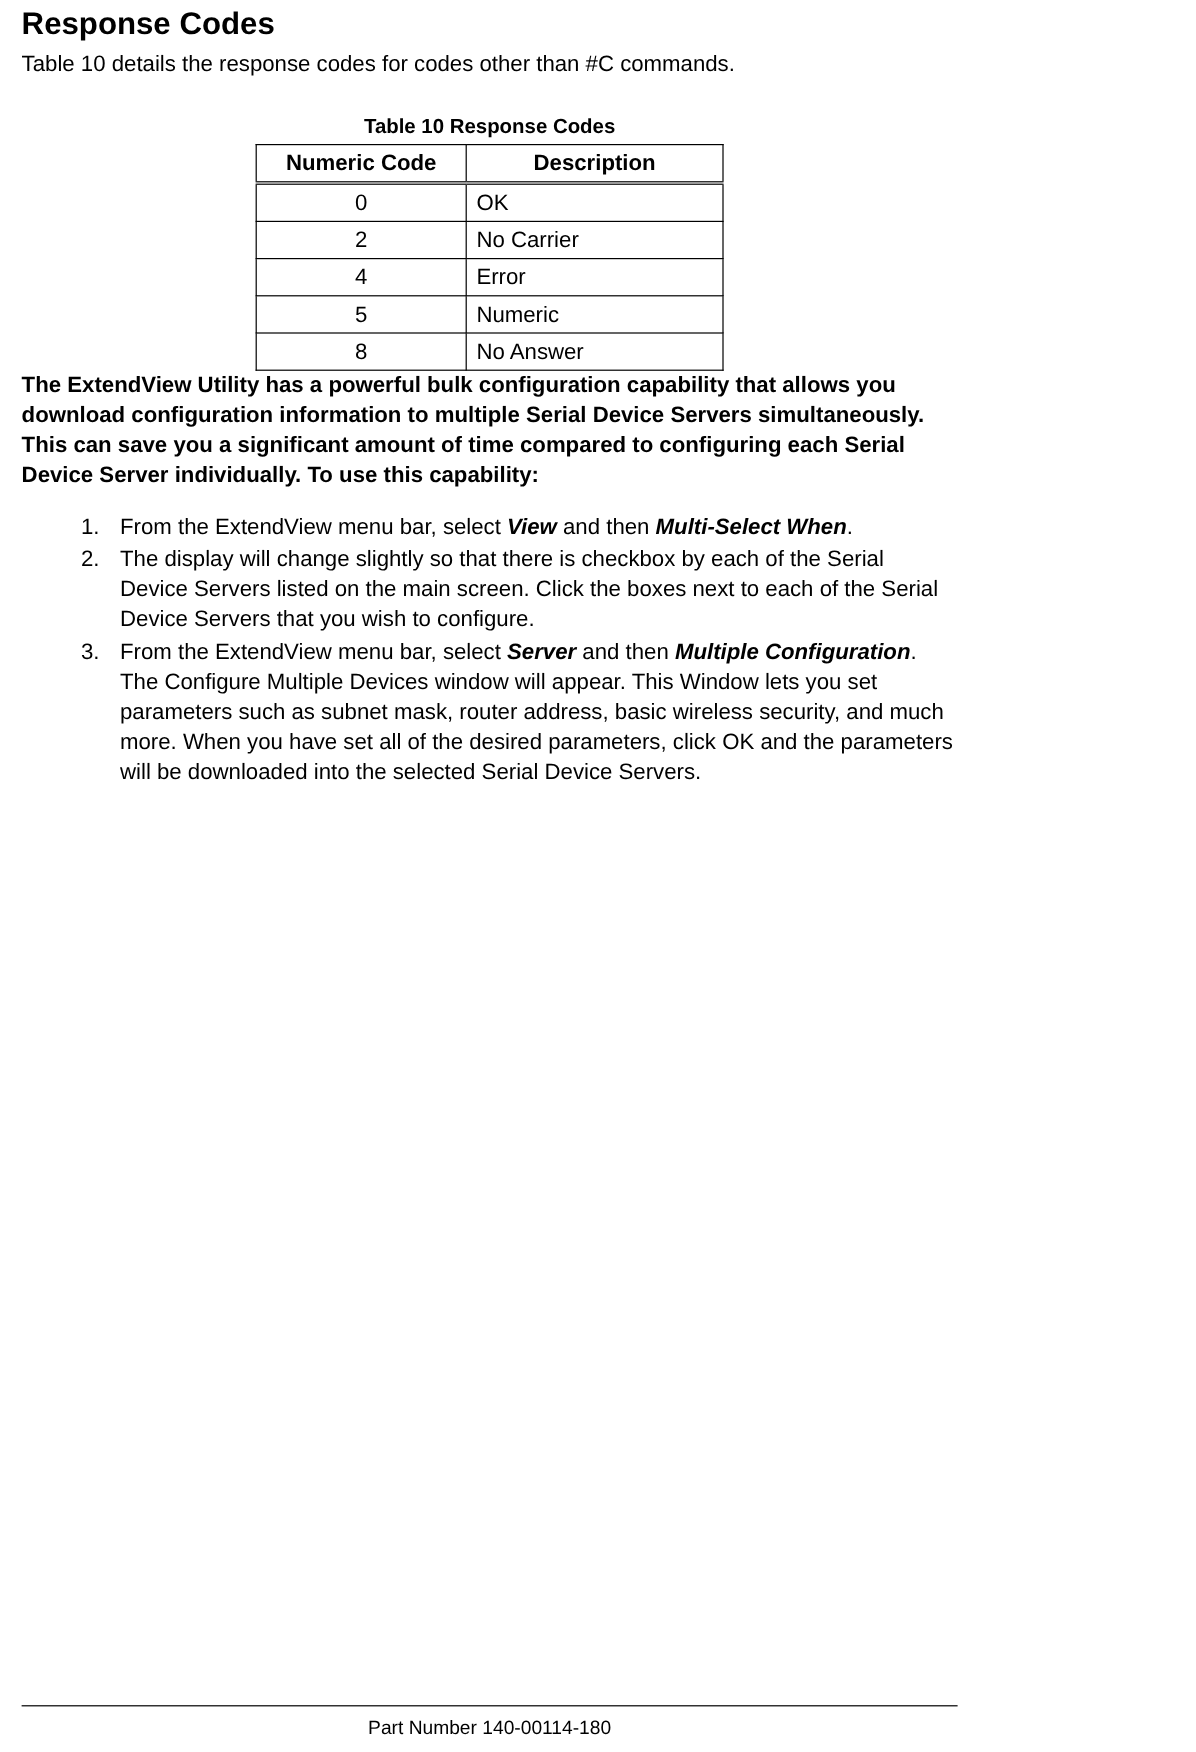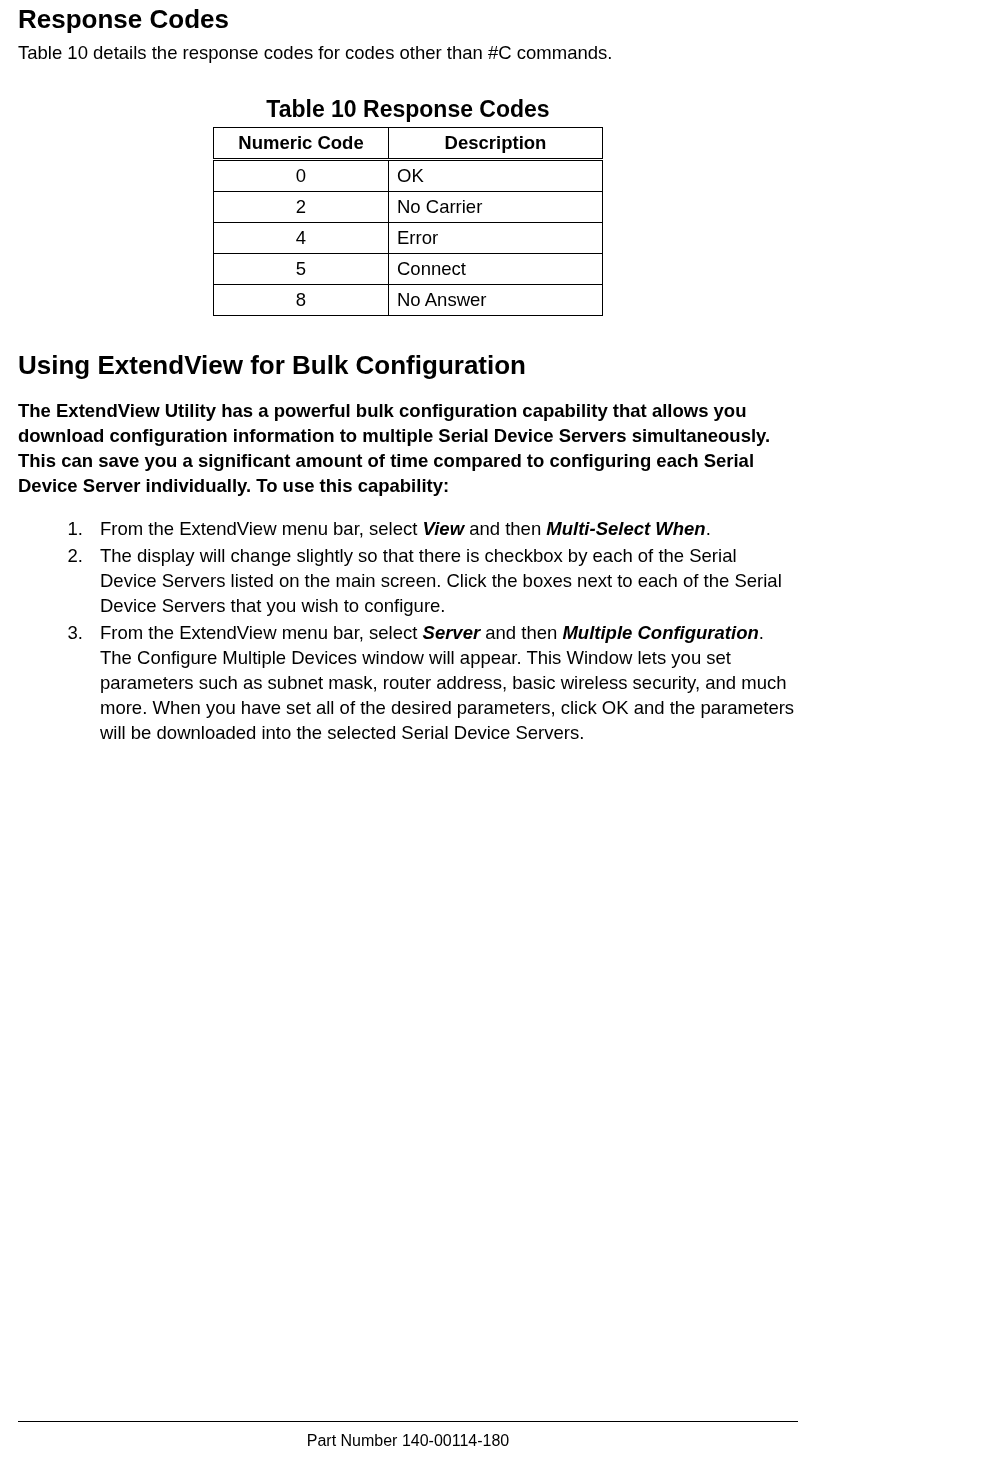--- a/index.html
+++ b/index.html
@@ -26,21 +26,21 @@
     margin: 4px 0 6px 0;
   }
   p.lead {
     font-size: 18.5px;
     margin: 6px 0 30px 0;
     line-height: 1.35;
   }
   .table-caption {
     text-align: center;
     font-weight: bold;
-    font-size: 23px;
+    font-size: 17px;
     margin-bottom: 4px;
   }
   table.response {
     border-collapse: collapse;
     margin: 0 auto;
     width: 390px;
   }
   table.response th, table.response td {
     border: 1px solid #000;
     font-size: 18.5px;
@@ -132,30 +132,29 @@
       <tr>
         <td class="code">2</td>
         <td class="desc">No Carrier</td>
       </tr>
       <tr>
         <td class="code">4</td>
         <td class="desc">Error</td>
       </tr>
       <tr>
         <td class="code">5</td>
-        <td class="desc">Connect</td>
+        <td class="desc">Numeric</td>
       </tr>
       <tr>
         <td class="code">8</td>
         <td class="desc">No Answer</td>
       </tr>
     </tbody>
   </table>
 
-  <h2 class="section-title2">Using ExtendView for Bulk Configuration</h2>
   <p class="body">The ExtendView Utility has a powerful bulk configuration capability that allows you download configuration information to multiple Serial Device Servers simultaneously.  This can save you a significant amount of time compared to configuring each Serial Device Server individually.  To use this capability:</p>
 
   <ol class="steps">
     <li><span>From the ExtendView menu bar, select </span><span class="bi">View</span><span> and then </span><span class="bi">Multi-Select When</span><span>.</span></li>
     <li><span>The display will change slightly so that there is checkbox by each of the Serial Device Servers listed on the main screen.  Click the boxes next to each of the Serial Device Servers that you wish to configure.</span></li>
     <li><span>From the ExtendView menu bar, select </span><span class="bi">Server</span><span> and then </span><span class="bi">Multiple Configuration</span><span>.  The Configure Multiple Devices window will appear.  This Window lets you set parameters such as subnet mask, router address, basic wireless security, and much more.  When you have set all of the desired parameters, click OK and the parameters will be downloaded into the selected Serial Device Servers.</span></li>
   </ol>
   </div>
 
   <div class="footer">

